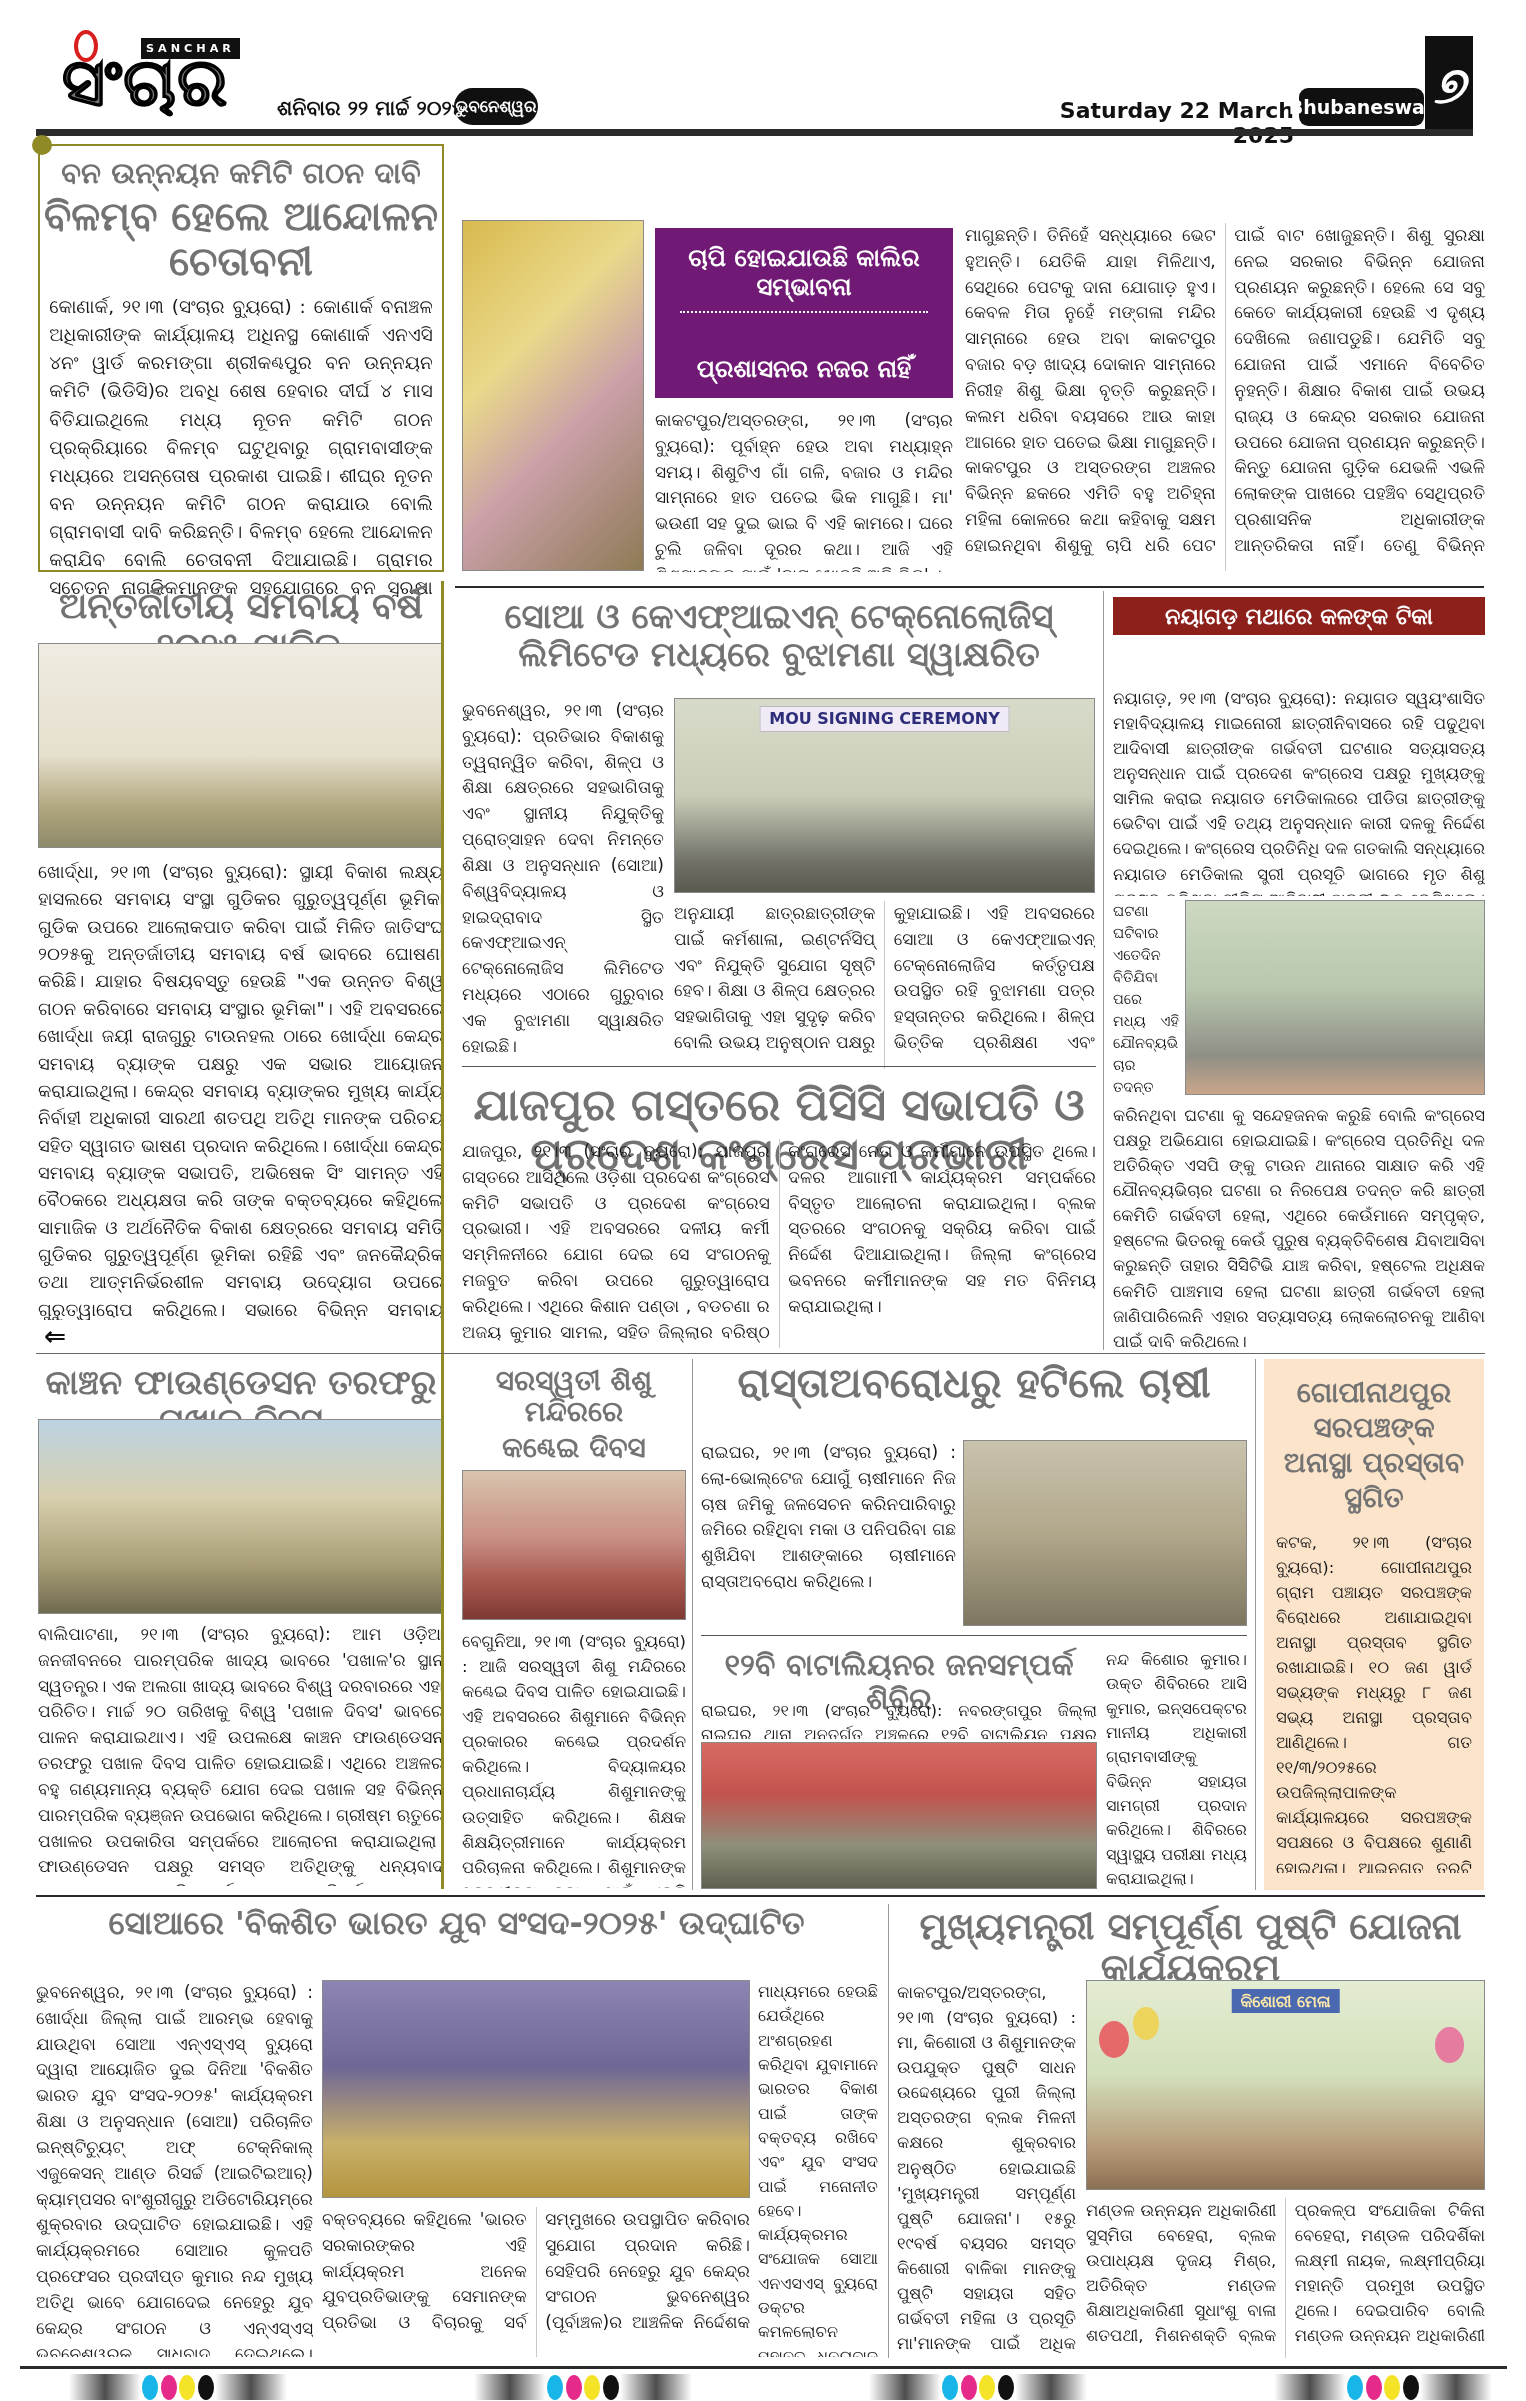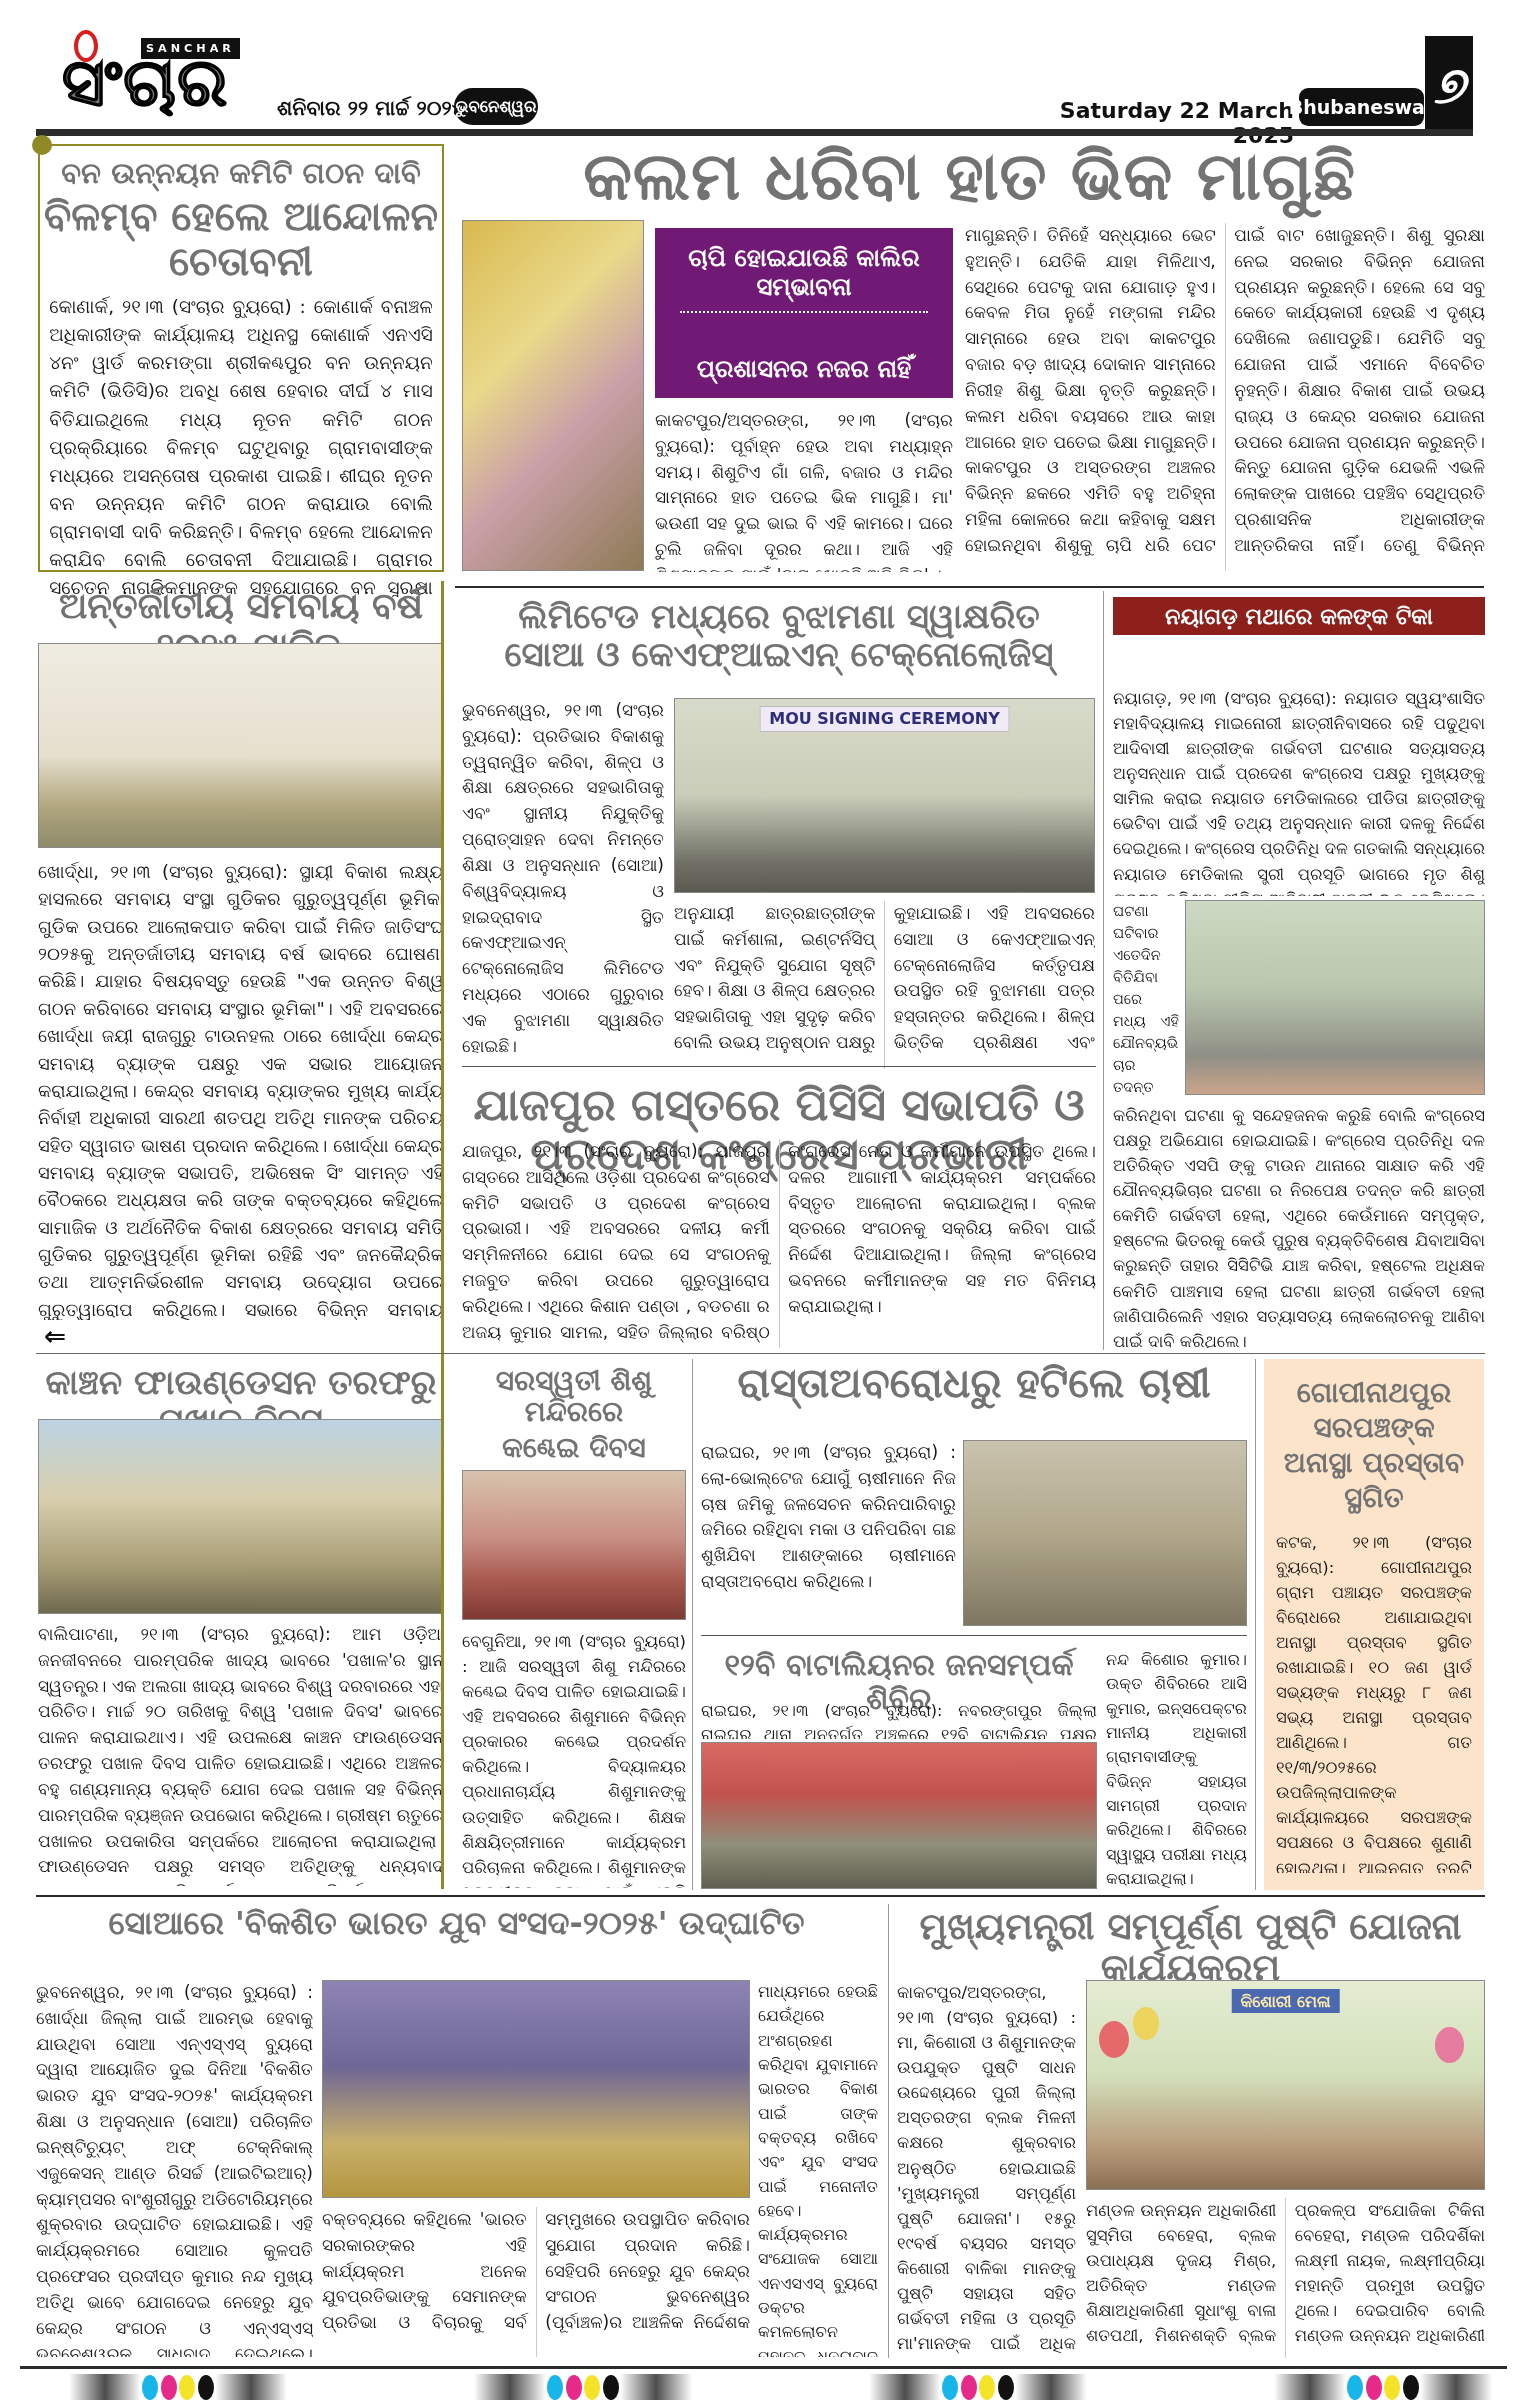--- a/index.html
+++ b/index.html
@@ -69,39 +69,38 @@
   <div class="abs photo ph-coop" style="left:38px;top:643px;width:406px;height:205px;"></div>
   <div class="abs body-text" style="left:38px;top:858px;width:406px;height:462px;font-size:18px;">ଖୋର୍ଦ୍ଧା, ୨୧।୩ (ସଂଚାର ବ୍ୟୁରୋ): ସ୍ଥାୟୀ ବିକାଶ ଲକ୍ଷ୍ୟ ହାସଲରେ ସମବାୟ ସଂସ୍ଥା ଗୁଡିକର ଗୁରୁତ୍ୱପୂର୍ଣ୍ଣ ଭୂମିକା ଗୁଡିକ ଉପରେ ଆଲୋକପାତ କରିବା ପାଇଁ ମିଳିତ ଜାତିସଂଘ ୨୦୨୫କୁ ଅନ୍ତର୍ଜାତୀୟ ସମବାୟ ବର୍ଷ ଭାବରେ ଘୋଷଣା କରିଛି। ଯାହାର ବିଷୟବସ୍ତୁ ହେଉଛି "ଏକ ଉନ୍ନତ ବିଶ୍ୱ ଗଠନ କରିବାରେ ସମବାୟ ସଂସ୍ଥାର ଭୂମିକା"। ଏହି ଅବସରରେ ଖୋର୍ଦ୍ଧା ଜୟୀ ରାଜଗୁରୁ ଟାଉନହଲ ଠାରେ ଖୋର୍ଦ୍ଧା କେନ୍ଦ୍ର ସମବାୟ ବ୍ୟାଙ୍କ ପକ୍ଷରୁ ଏକ ସଭାର ଆୟୋଜନ କରାଯାଇଥିଲା। କେନ୍ଦ୍ର ସମବାୟ ବ୍ୟାଙ୍କର ମୁଖ୍ୟ କାର୍ଯ୍ୟ ନିର୍ବାହୀ ଅଧିକାରୀ ସାରଥୀ ଶତପଥି ଅତିଥି ମାନଙ୍କ ପରିଚୟ ସହିତ ସ୍ୱାଗତ ଭାଷଣ ପ୍ରଦାନ କରିଥିଲେ। ଖୋର୍ଦ୍ଧା କେନ୍ଦ୍ର ସମବାୟ ବ୍ୟାଙ୍କ ସଭାପତି, ଅଭିଷେକ ସିଂ ସାମନ୍ତ ଏହି ବୈଠକରେ ଅଧ୍ୟକ୍ଷତା କରି ତାଙ୍କ ବକ୍ତବ୍ୟରେ କହିଥିଲେ ସାମାଜିକ ଓ ଅର୍ଥନୈତିକ ବିକାଶ କ୍ଷେତ୍ରରେ ସମବାୟ ସମିତି ଗୁଡିକର ଗୁରୁତ୍ୱପୂର୍ଣ୍ଣ ଭୂମିକା ରହିଛି ଏବଂ ଜନକୈନ୍ଦ୍ରିକ ତଥା ଆତ୍ମନିର୍ଭରଶୀଳ ସମବାୟ ଉଦ୍ୟୋଗ ଉପରେ ଗୁରୁତ୍ୱାରୋପ କରିଥିଲେ। ସଭାରେ ବିଭିନ୍ନ ସମବାୟ ସମିତିର ସଭାପତି, ସମ୍ପାଦକ ଓ ସଦସ୍ୟମାନେ ଯୋଗ ଦେଇଥିଲେ। ଉତ୍କୃଷ୍ଟ କାର୍ଯ୍ୟ କରିଥିବା ସମିତି ଗୁଡିକୁ ସମ୍ବର୍ଦ୍ଧିତ କରାଯାଇଥିଲା। ଶେଷରେ ଧନ୍ୟବାଦ ଅର୍ପଣ କରାଯାଇଥିଲା।</div>
   <div class="abs" style="left:44px;top:1320px;font-size:26.4px;font-weight:bold;">⇐</div>
 
   <div class="abs hl center" style="left:38px;top:1363px;width:406px;font-size:34px;">କାଞ୍ଚନ ଫାଉଣ୍ଡେସନ ତରଫରୁ ପଖାଳ ଦିବସ</div>
   <div class="abs photo ph-pakhala" style="left:38px;top:1419px;width:406px;height:195px;"></div>
   <div class="abs body-text" style="left:38px;top:1622px;width:406px;height:264px;">ବାଲିପାଟଣା, ୨୧।୩ (ସଂଚାର ବ୍ୟୁରୋ): ଆମ ଓଡ଼ିଆ ଜନଜୀବନରେ ପାରମ୍ପରିକ ଖାଦ୍ୟ ଭାବରେ 'ପଖାଳ'ର ସ୍ଥାନ ସ୍ୱତନ୍ତ୍ର। ଏକ ଅଲଗା ଖାଦ୍ୟ ଭାବରେ ବିଶ୍ୱ ଦରବାରରେ ଏହା ପରିଚିତ। ମାର୍ଚ୍ଚ ୨୦ ତାରିଖକୁ ବିଶ୍ୱ 'ପଖାଳ ଦିବସ' ଭାବରେ ପାଳନ କରାଯାଇଥାଏ। ଏହି ଉପଲକ୍ଷେ କାଞ୍ଚନ ଫାଉଣ୍ଡେସନ ତରଫରୁ ପଖାଳ ଦିବସ ପାଳିତ ହୋଇଯାଇଛି। ଏଥିରେ ଅଞ୍ଚଳର ବହୁ ଗଣ୍ୟମାନ୍ୟ ବ୍ୟକ୍ତି ଯୋଗ ଦେଇ ପଖାଳ ସହ ବିଭିନ୍ନ ପାରମ୍ପରିକ ବ୍ୟଞ୍ଜନ ଉପଭୋଗ କରିଥିଲେ। ଗ୍ରୀଷ୍ମ ଋତୁରେ ପଖାଳର ଉପକାରିତା ସମ୍ପର୍କରେ ଆଲୋଚନା କରାଯାଇଥିଲା। ଫାଉଣ୍ଡେସନ ପକ୍ଷରୁ ସମସ୍ତ ଅତିଥିଙ୍କୁ ଧନ୍ୟବାଦ ଜଣାଯାଇଥିଲା। ଏଭଳି କାର୍ଯ୍ୟକ୍ରମ ପ୍ରତିବର୍ଷ ଆୟୋଜନ କରାଯିବ ବୋଲି ସୂଚନା ଦିଆଯାଇଥିଲା।</div>
 
   <div class="abs olive" style="left:441px;top:581px;width:2.6px;height:1308px;"></div>
 
-  <div class="abs hl center" style="left:455px;top:140px;width:1029px;font-size:66px;letter-spacing:0.7px;">କଲମ ଧରିବା ହାତ ଭିକ ମାଗୁଛି</div>
 
   <div class="abs photo ph-children" style="left:462px;top:220px;width:182px;height:351px;"></div>
 
   <div class="abs bluebox" style="left:655px;top:228px;width:298px;height:170px;">
     <div style="font-size:24.4px;font-weight:bold;text-align:center;">ଚାପି ହୋଇଯାଉଛି କାଲିର ସମ୍ଭାବନା</div>
     <div class="sep"></div>
     <div style="font-size:24.4px;font-weight:bold;text-align:center;margin-top:32px;">ପ୍ରଶାସନର ନଜର ନାହିଁ</div>
   </div>
 
   <div class="abs body-text" style="left:655px;top:408px;width:298px;height:164px;">କାକଟପୁର/ଅସ୍ତରଙ୍ଗ, ୨୧।୩ (ସଂଚାର ବ୍ୟୁରୋ): ପୂର୍ବାହ୍ନ ହେଉ ଅବା ମଧ୍ୟାହ୍ନ ସମୟ। ଶିଶୁଟିଏ ଗାଁ ଗଳି, ବଜାର ଓ ମନ୍ଦିର ସାମ୍ନାରେ ହାତ ପତେଇ ଭିକ ମାଗୁଛି। ମା' ଭଉଣୀ ସହ ଦୁଇ ଭାଇ ବି ଏହି କାମରେ। ଘରେ ଚୁଲି ଜଳିବା ଦୂରର କଥା। ଆଜି ଏହି ଶିଶୁମାନଙ୍କ ପାଇଁ 'ବାଟ ଖୋଜୁଛି ଅତି ଭିକ' ।</div>
 
   <div class="abs body-text cols2" style="left:965px;top:223px;width:520px;height:348px;">ମାଗୁଛନ୍ତି। ତିନିହେଁ ସନ୍ଧ୍ୟାରେ ଭେଟ ହୁଅନ୍ତି। ଯେତିକି ଯାହା ମିଳିଥାଏ, ସେଥିରେ ପେଟକୁ ଦାନା ଯୋଗାଡ଼ ହୁଏ। କେବଳ ମିତା ନୁହେଁ ମଙ୍ଗଳା ମନ୍ଦିର ସାମ୍ନାରେ ହେଉ ଅବା କାକଟପୁର ବଜାର ବଡ଼ ଖାଦ୍ୟ ଦୋକାନ ସାମ୍ନାରେ ନିରୀହ ଶିଶୁ ଭିକ୍ଷା ବୃତ୍ତି କରୁଛନ୍ତି। କଲମ ଧରିବା ବୟସରେ ଆଉ କାହା ଆଗରେ ହାତ ପତେଇ ଭିକ୍ଷା ମାଗୁଛନ୍ତି। କାକଟପୁର ଓ ଅସ୍ତରଙ୍ଗ ଅଞ୍ଚଳର ବିଭିନ୍ନ ଛକରେ ଏମିତି ବହୁ ଅଚିହ୍ନା ମହିଳା କୋଳରେ କଥା କହିବାକୁ ସକ୍ଷମ ହୋଇନଥିବା ଶିଶୁକୁ ଚାପି ଧରି ପେଟ ପାଇଁ ବାଟ ଖୋଜୁଛନ୍ତି। ଶିଶୁ ସୁରକ୍ଷା ନେଇ ସରକାର ବିଭିନ୍ନ ଯୋଜନା ପ୍ରଣୟନ କରୁଛନ୍ତି। ହେଲେ ସେ ସବୁ କେତେ କାର୍ଯ୍ୟକାରୀ ହେଉଛି ଏ ଦୃଶ୍ୟ ଦେଖିଲେ ଜଣାପଡୁଛି। ଯେମିତି ସବୁ ଯୋଜନା ପାଇଁ ଏମାନେ ବିବେଚିତ ନୁହନ୍ତି। ଶିକ୍ଷାର ବିକାଶ ପାଇଁ ଉଭୟ ରାଜ୍ୟ ଓ କେନ୍ଦ୍ର ସରକାର ଯୋଜନା ଉପରେ ଯୋଜନା ପ୍ରଣୟନ କରୁଛନ୍ତି। କିନ୍ତୁ ଯୋଜନା ଗୁଡ଼ିକ ଯେଭଳି ଏଭଳି ଲୋକଙ୍କ ପାଖରେ ପହଞ୍ଚିବ ସେଥିପ୍ରତି ପ୍ରଶାସନିକ ଅଧିକାରୀଙ୍କ ଆନ୍ତରିକତା ନାହିଁ। ତେଣୁ ବିଭିନ୍ନ ଛକରେ ପିଲାମାନେ ଶିକ୍ଷାରୁ ବଞ୍ଚିତ ହୋଇ ପରିବାରକୁ ବିଭିନ୍ନ କାମରେ ସହଯୋଗ କରିବା ସହ ନିଜ ପାଇଁ ଖାଦ୍ୟ ସଂଗ୍ରହ କରିବାରେ ଲାଗିପଡ଼ିଛନ୍ତି। କିନ୍ତୁ ଏହି ଶିଶୁମାନଙ୍କୁ ଥଇଥାନ କଥା କେହି ଚିନ୍ତା କରନ୍ତି ନାହିଁ। ପରିବାରର ଆର୍ଥିକ ସ୍ଥିତି ଅତି ଦୁର୍ବଳ ଥିବା ଯୋଗୁଁ ସମସ୍ତ ସଦସ୍ୟ ପେଟ ପାଇଁ କାମ ଧନ୍ଦା ନକରି ଏହି ସହଜ ଉପାୟକୁ ଅବଲମ୍ବନ କରୁଛନ୍ତି। ଅଭିଭାବକମାନେ ଜନ୍ମ ପରେ ନିଜ ପିଲାଙ୍କ ଉଜ୍ଜ୍ୱଳ ଭବିଷ୍ୟତ କଥା ଚିନ୍ତା ନକରି ସେମାନଙ୍କୁ ଭିକ୍ଷାବୃତ୍ତିରେ ନିୟୋଜନ କରୁଛନ୍ତି। ସେମାନଙ୍କର ସବୁ ସ୍ୱପ୍ନ ଏଠାରେ ହିଁ ବନ୍ଧା ପଡ଼ିଥିଲା ପରି ଲାଗୁଛି। ଏସବୁକୁ ଦେଖି ମଧ୍ୟ ଆଜିକା ଶିକ୍ଷିତ ସମାଜ ଆଡ଼େଇ ହୋଇ ପଳାଇ ଯାଉଛି। କାକଟପୁର ଓ ଅସ୍ତରଙ୍ଗରେ ଛୋଟ ପିଲାଙ୍କ ଭିକ୍ଷା ବୃତ୍ତି ବନ୍ଦ କରିବା ସହ ସେମାନଙ୍କ ପାଇଁ ଶିକ୍ଷା ଗ୍ରହଣ ସହ ପରିବାର ପୋଷିବା ପାଇଁ ସହଯୋଗ କରିବାକୁ ପ୍ରଶାସନ ଓ ସରକାର ପଦକ୍ଷେପ ନେବାକୁ ଦାବି ହୋଇଛି।</div>
 
   <div class="abs rule-h" style="left:455px;top:586px;width:1029px;height:2px;"></div>
 
   <div class="abs hl center" style="left:462px;top:597px;width:634px;font-size:34px;">
+    <div>ସୋଆ ଓ କେଏଫ୍ଆଇଏନ୍ ଟେକ୍ନୋଲୋଜିସ୍</div>
     <div>ଲିମିଟେଡ ମଧ୍ୟରେ ବୁଝାମଣା ସ୍ୱାକ୍ଷରିତ</div>
-    <div>ସୋଆ ଓ କେଏଫ୍ଆଇଏନ୍ ଟେକ୍ନୋଲୋଜିସ୍</div>
   </div>
   <div class="abs body-text" style="left:462px;top:698px;width:202px;height:376px;">ଭୁବନେଶ୍ୱର, ୨୧।୩ (ସଂଚାର ବ୍ୟୁରୋ): ପ୍ରତିଭାର ବିକାଶକୁ ତ୍ୱରାନ୍ୱିତ କରିବା, ଶିଳ୍ପ ଓ ଶିକ୍ଷା କ୍ଷେତ୍ରରେ ସହଭାଗିତାକୁ ଏବଂ ସ୍ଥାନୀୟ ନିଯୁକ୍ତିକୁ ପ୍ରୋତ୍ସାହନ ଦେବା ନିମନ୍ତେ ଶିକ୍ଷା ଓ ଅନୁସନ୍ଧାନ (ସୋଆ) ବିଶ୍ୱବିଦ୍ୟାଳୟ ଓ ହାଇଦ୍ରାବାଦ ସ୍ଥିତ କେଏଫ୍ଆଇଏନ୍ ଟେକ୍ନୋଲୋଜିସ ଲିମିଟେଡ ମଧ୍ୟରେ ଏଠାରେ ଗୁରୁବାର ଏକ ବୁଝାମଣା ସ୍ୱାକ୍ଷରିତ ହୋଇଛି।</div>
   <div class="abs photo ph-mou" style="left:674px;top:698px;width:421px;height:195px;">
     <div class="banner" style="top:6.6px;font-size:16px;">MOU SIGNING CEREMONY</div>
   </div>
   <div class="abs body-text cols2" style="left:674px;top:901px;width:421px;height:168px;">ଅନୁଯାୟୀ ଛାତ୍ରଛାତ୍ରୀଙ୍କ ପାଇଁ କର୍ମଶାଳା, ଇଣ୍ଟର୍ନସିପ୍ ଏବଂ ନିଯୁକ୍ତି ସୁଯୋଗ ସୃଷ୍ଟି ହେବ। ଶିକ୍ଷା ଓ ଶିଳ୍ପ କ୍ଷେତ୍ରର ସହଭାଗିତାକୁ ଏହା ସୁଦୃଢ଼ କରିବ ବୋଲି ଉଭୟ ଅନୁଷ୍ଠାନ ପକ୍ଷରୁ କୁହାଯାଇଛି। ଏହି ଅବସରରେ ସୋଆ ଓ କେଏଫ୍ଆଇଏନ୍ ଟେକ୍ନୋଲୋଜିସ କର୍ତ୍ତୃପକ୍ଷ ଉପସ୍ଥିତ ରହି ବୁଝାମଣା ପତ୍ର ହସ୍ତାନ୍ତର କରିଥିଲେ। ଶିଳ୍ପ ଭିତ୍ତିକ ପ୍ରଶିକ୍ଷଣ ଏବଂ ଗବେଷଣା କ୍ଷେତ୍ରରେ ମଧ୍ୟ ସହଯୋଗ ରହିବ। ଏହି ବୁଝାମଣା ସ୍ୱାକ୍ଷରିତ ହେବା ଅବସରରେ ଉଭୟ ପକ୍ଷର ବରିଷ୍ଠ ଅଧିକାରୀମାନେ ଉପସ୍ଥିତ ଥିଲେ ଏବଂ ଏହି ସହଭାଗିତା ଛାତ୍ରଛାତ୍ରୀଙ୍କ ଭବିଷ୍ୟତ ପାଇଁ ଲାଭଦାୟକ ହେବ ବୋଲି ମତ ପ୍ରକାଶ ପାଇଥିଲା।</div>
 
   <div class="abs rule-h" style="left:462px;top:1066px;width:634px;height:1.3px;background:#555;"></div>
 
   <div class="abs hl center" style="left:462px;top:1080px;width:634px;font-size:44px;">ଯାଜପୁର ଗସ୍ତରେ ପିସିସି ସଭାପତି ଓ ପ୍ରଦେଶ କଂଗ୍ରେସ ପ୍ରଭାରୀ</div>

